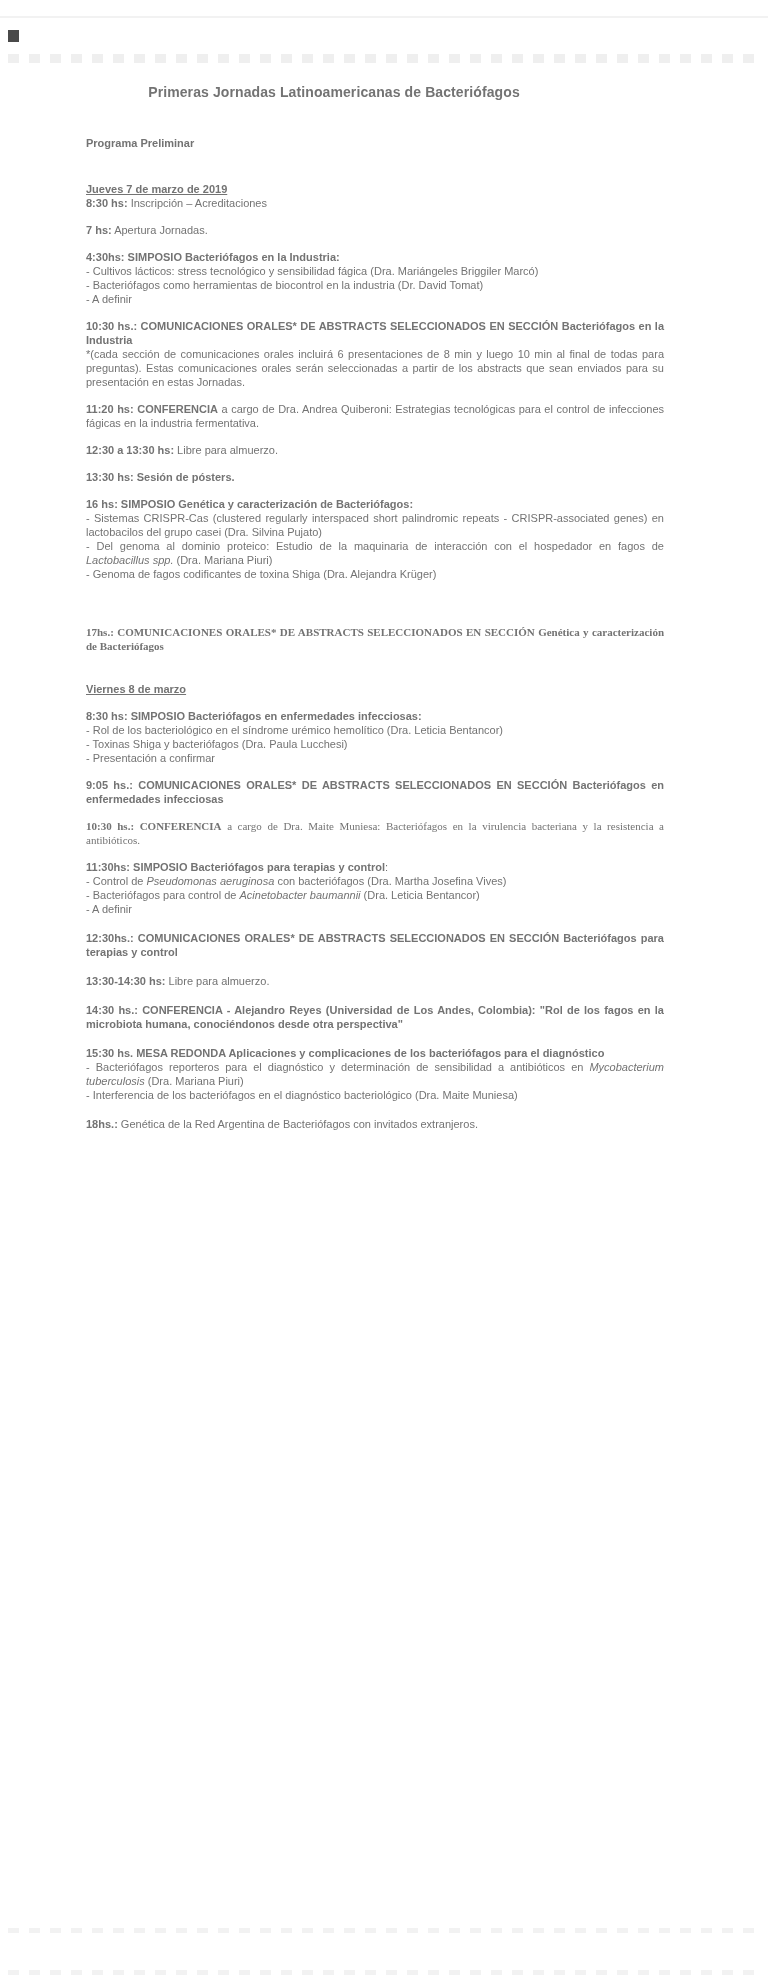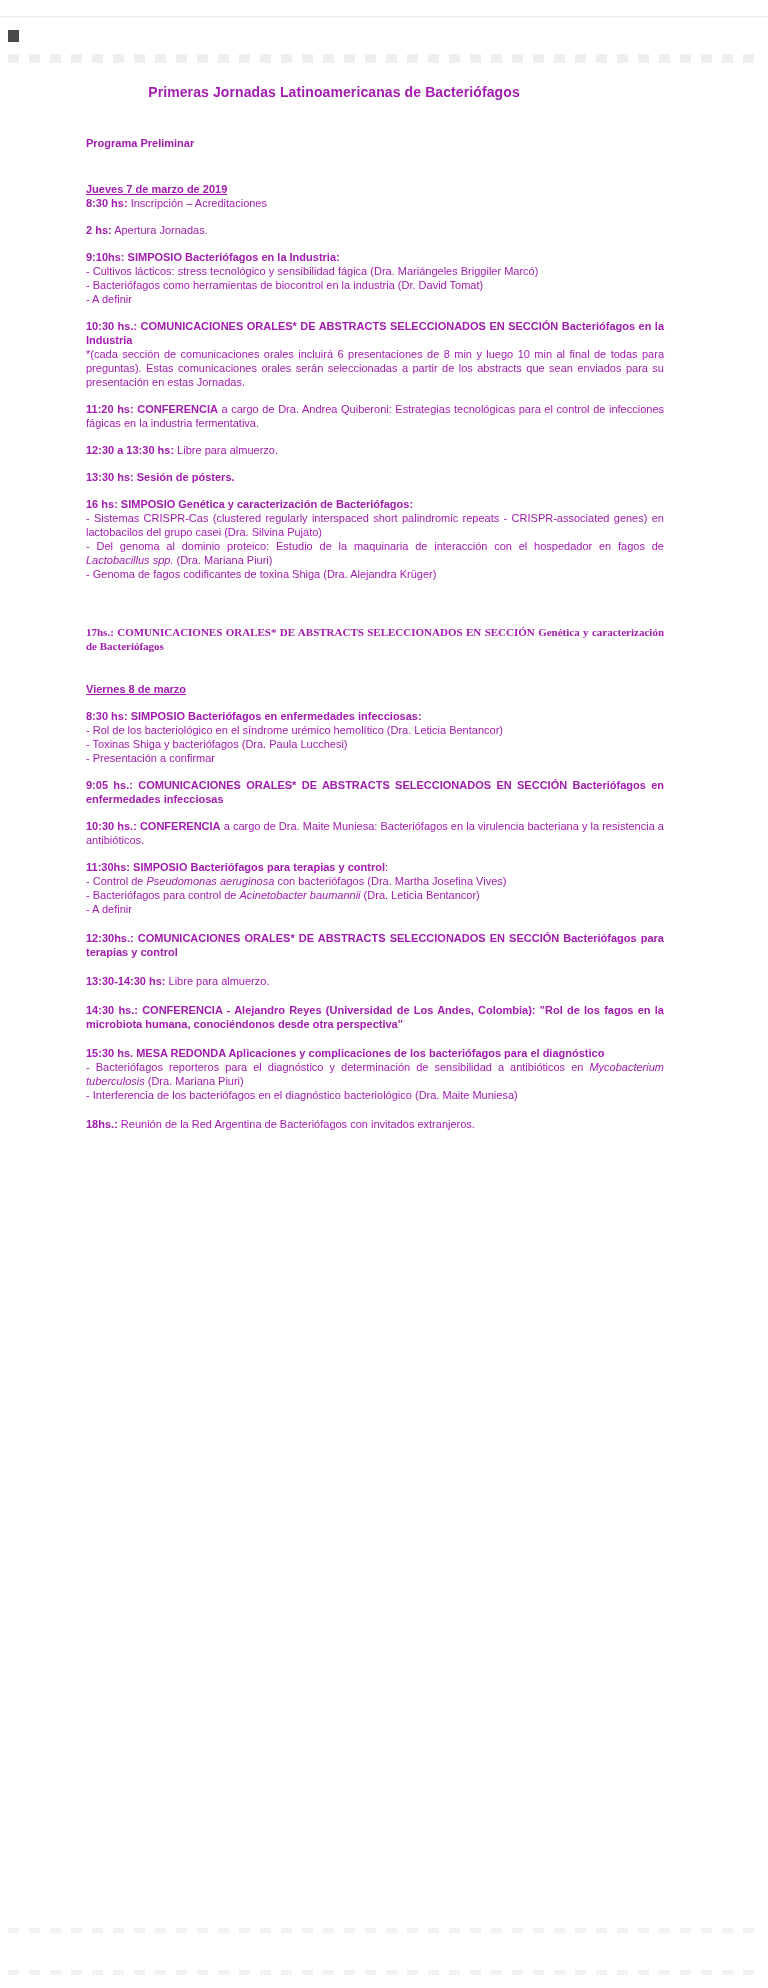--- a/index.html
+++ b/index.html
@@ -1,21 +1,21 @@
 <!DOCTYPE html>
 <html><head>
 <meta charset="utf-8">
 <style>
   html,body{margin:0;padding:0;background:#ffffff;}
   .page{
     position:relative;
     width:768px;height:1988px;
     background:#ffffff;
     font-family:"Liberation Sans",sans-serif;
-    color:#a21caf;
+    color:#737373;
     overflow:hidden;
   }
   .artifact{position:absolute;}
   .top-edge-line{left:0;top:16px;width:768px;height:2px;background:#f2f2f2;}
   .dot-row{left:8px;width:752px;height:9px;
     background:repeating-linear-gradient(to right,#efefef 0 11px,#ffffff 11px 21px);}
   .dot-row.top{top:54px;}
   .dot-row.bottom1{top:1928px;height:5px;
     background:repeating-linear-gradient(to right,#f2f2f2 0 11px,#ffffff 11px 21px);}
   .dot-row.bottom2{top:1970px;height:5px;
@@ -29,50 +29,50 @@
   .b{font-weight:bold;}
   .i{font-style:italic;}
   .u{text-decoration:underline;}
   p.title{
     font-size:14px;line-height:17px;text-align:center;
     padding-right:82px;margin-bottom:35px;letter-spacing:0.1px;
   }
   p.subtitle{margin-bottom:32px;}
   p.mb-double{margin-bottom:44px;}
   p.mb-double2{margin-bottom:29px;font-family:Liberation Serif, serif;}
-  p.spacer-after{}
+  p.spacer-after{font-family:Liberation Serif, serif;}
   p.mb15{margin-bottom:15px;}
 </style>
 </head>
 <body>
 
 <div class="page">
 
   <div class="artifact top-edge-line"></div>
   <div class="artifact dot-row top"></div>
   <div class="artifact corner-mark"></div>
   <div class="artifact dot-row bottom1"></div>
   <div class="artifact dot-row bottom2"></div>
 
   <div class="article">
     <p class="title"><span class="b">Primeras Jornadas Latinoamericanas de Bacteriófagos</span></p>
     <p class="subtitle"><span class="b">Programa Preliminar</span></p>
     <p><span class="b u">Jueves 7 de marzo de 2019</span><br><span class="b">8:30 hs:</span><span> Inscripción – Acreditaciones</span></p>
-    <p><span class="b">2 hs:</span><span> Apertura Jornadas.</span></p>
-    <p><span class="b">9:10hs: SIMPOSIO Bacteriófagos en la Industria:</span><br><span>- Cultivos lácticos: stress tecnológico y sensibilidad fágica (Dra. Mariángeles Briggiler Marcó)</span><br><span>- Bacteriófagos como herramientas de biocontrol en la industria (Dr. David Tomat)</span><br><span>- A definir</span></p>
+    <p><span class="b">7 hs:</span><span> Apertura Jornadas.</span></p>
+    <p><span class="b">4:30hs: SIMPOSIO Bacteriófagos en la Industria:</span><br><span>- Cultivos lácticos: stress tecnológico y sensibilidad fágica (Dra. Mariángeles Briggiler Marcó)</span><br><span>- Bacteriófagos como herramientas de biocontrol en la industria (Dr. David Tomat)</span><br><span>- A definir</span></p>
     <p><span class="b">10:30 hs.: COMUNICACIONES ORALES* DE ABSTRACTS SELECCIONADOS EN SECCIÓN Bacteriófagos en la Industria</span><br><span>*(cada sección de comunicaciones orales incluirá 6 presentaciones de 8 min y luego 10 min al final de todas para preguntas). Estas comunicaciones orales serán seleccionadas a partir de los abstracts que sean enviados para su presentación en estas Jornadas.</span></p>
     <p><span class="b">11:20 hs: CONFERENCIA</span><span> a cargo de Dra. Andrea Quiberoni: Estrategias tecnológicas para el control de infecciones fágicas en la industria fermentativa.</span></p>
     <p><span class="b">12:30 a 13:30 hs:</span><span> Libre para almuerzo.</span></p>
     <p><span class="b">13:30 hs: Sesión de pósters.</span></p>
     <p class="mb-double"><span class="b">16 hs: SIMPOSIO Genética y caracterización de Bacteriófagos:</span><br><span>- Sistemas CRISPR-Cas (clustered regularly interspaced short palindromic repeats - CRISPR-associated genes) en lactobacilos del grupo casei (Dra. Silvina Pujato)</span><br><span>- Del genoma al dominio proteico: Estudio de la maquinaria de interacción con el hospedador en fagos de </span><span class="i">Lactobacillus spp.</span><span> (Dra. Mariana Piuri)</span><br><span>- Genoma de fagos codificantes de toxina Shiga (Dra. Alejandra Krüger)</span></p>
     <p class="mb-double2"><span class="b">17hs.: COMUNICACIONES ORALES* DE ABSTRACTS SELECCIONADOS EN SECCIÓN Genética y caracterización de Bacteriófagos</span></p>
     <p><span class="b u">Viernes 8 de marzo</span></p>
     <p><span class="b">8:30 hs: SIMPOSIO Bacteriófagos en enfermedades infecciosas:</span><br><span>- Rol de los bacteriológico en el síndrome urémico hemolítico (Dra. Leticia Bentancor)</span><br><span>- Toxinas Shiga y bacteriófagos (Dra. Paula Lucchesi)</span><br><span>- Presentación a confirmar</span></p>
     <p><span class="b">9:05 hs.: COMUNICACIONES ORALES* DE ABSTRACTS SELECCIONADOS EN SECCIÓN Bacteriófagos en enfermedades infecciosas</span></p>
     <p class="spacer-after"><span class="b">10:30 hs.: CONFERENCIA</span><span> a cargo de Dra. Maite Muniesa: Bacteriófagos en la virulencia bacteriana y la resistencia a antibióticos.</span></p>
     <p class="mb15"><span class="b">11:30hs: SIMPOSIO Bacteriófagos para terapias y control</span><span>:</span><br><span>- Control de </span><span class="i">Pseudomonas aeruginosa</span><span> con bacteriófagos (Dra. Martha Josefina Vives)</span><br><span>- Bacteriófagos para control de </span><span class="i">Acinetobacter baumannii</span><span> (Dra. Leticia Bentancor)</span><br><span>- A definir</span></p>
     <p class="mb15"><span class="b">12:30hs.: COMUNICACIONES ORALES* DE ABSTRACTS SELECCIONADOS EN SECCIÓN Bacteriófagos para terapias y control</span></p>
     <p class="mb15"><span class="b">13:30-14:30 hs:</span><span> Libre para almuerzo.</span></p>
     <p class="mb15"><span class="b">14:30 hs.: CONFERENCIA - Alejandro Reyes (Universidad de Los Andes, Colombia): "Rol de los fagos en la microbiota humana, conociéndonos desde otra perspectiva"</span></p>
     <p class="mb15"><span class="b">15:30 hs. MESA REDONDA Aplicaciones y complicaciones de los bacteriófagos para el diagnóstico</span><br><span>- Bacteriófagos reporteros para el diagnóstico y determinación de sensibilidad a antibióticos en </span><span class="i">Mycobacterium tuberculosis</span><span> (Dra. Mariana Piuri)</span><br><span>- Interferencia de los bacteriófagos en el diagnóstico bacteriológico (Dra. Maite Muniesa)</span></p>
-    <p class="mb15"><span class="b">18hs.:</span><span> Reunión de la Red Argentina de Bacteriófagos con invitados extranjeros.</span></p>
+    <p class="mb15"><span class="b">18hs.:</span><span> Genética de la Red Argentina de Bacteriófagos con invitados extranjeros.</span></p>
   </div>
 </div>
 
 </body></html>

